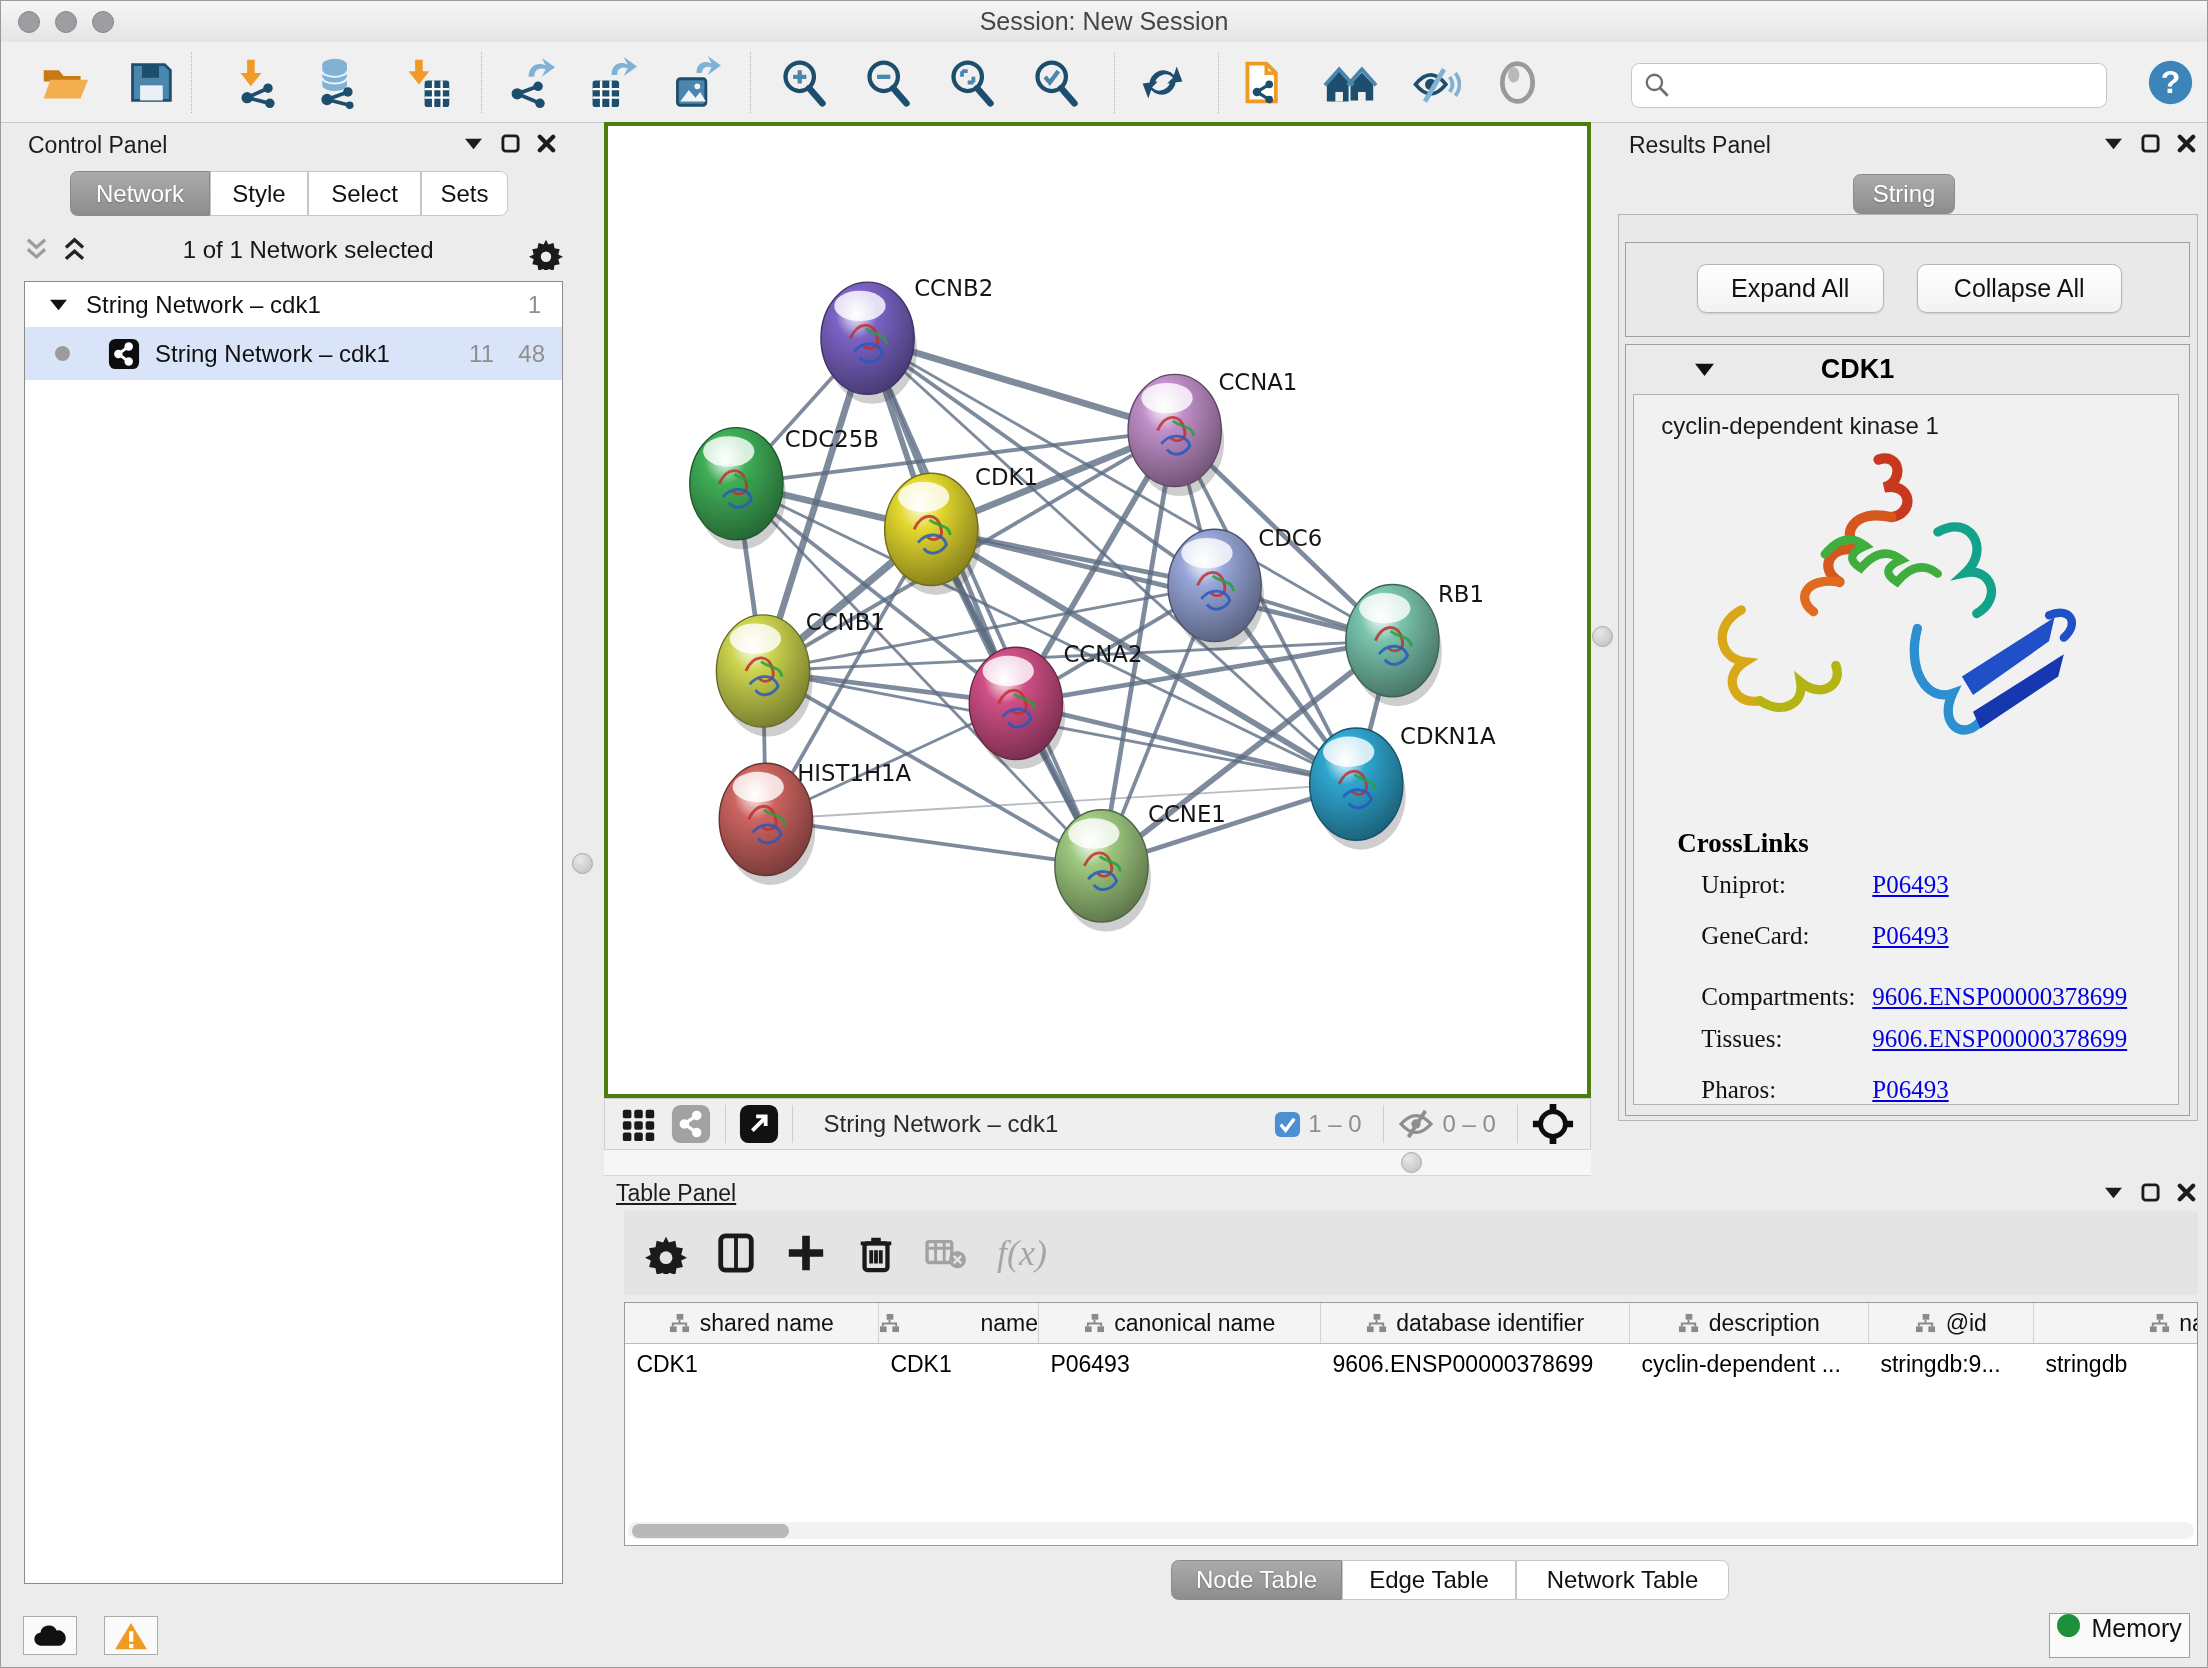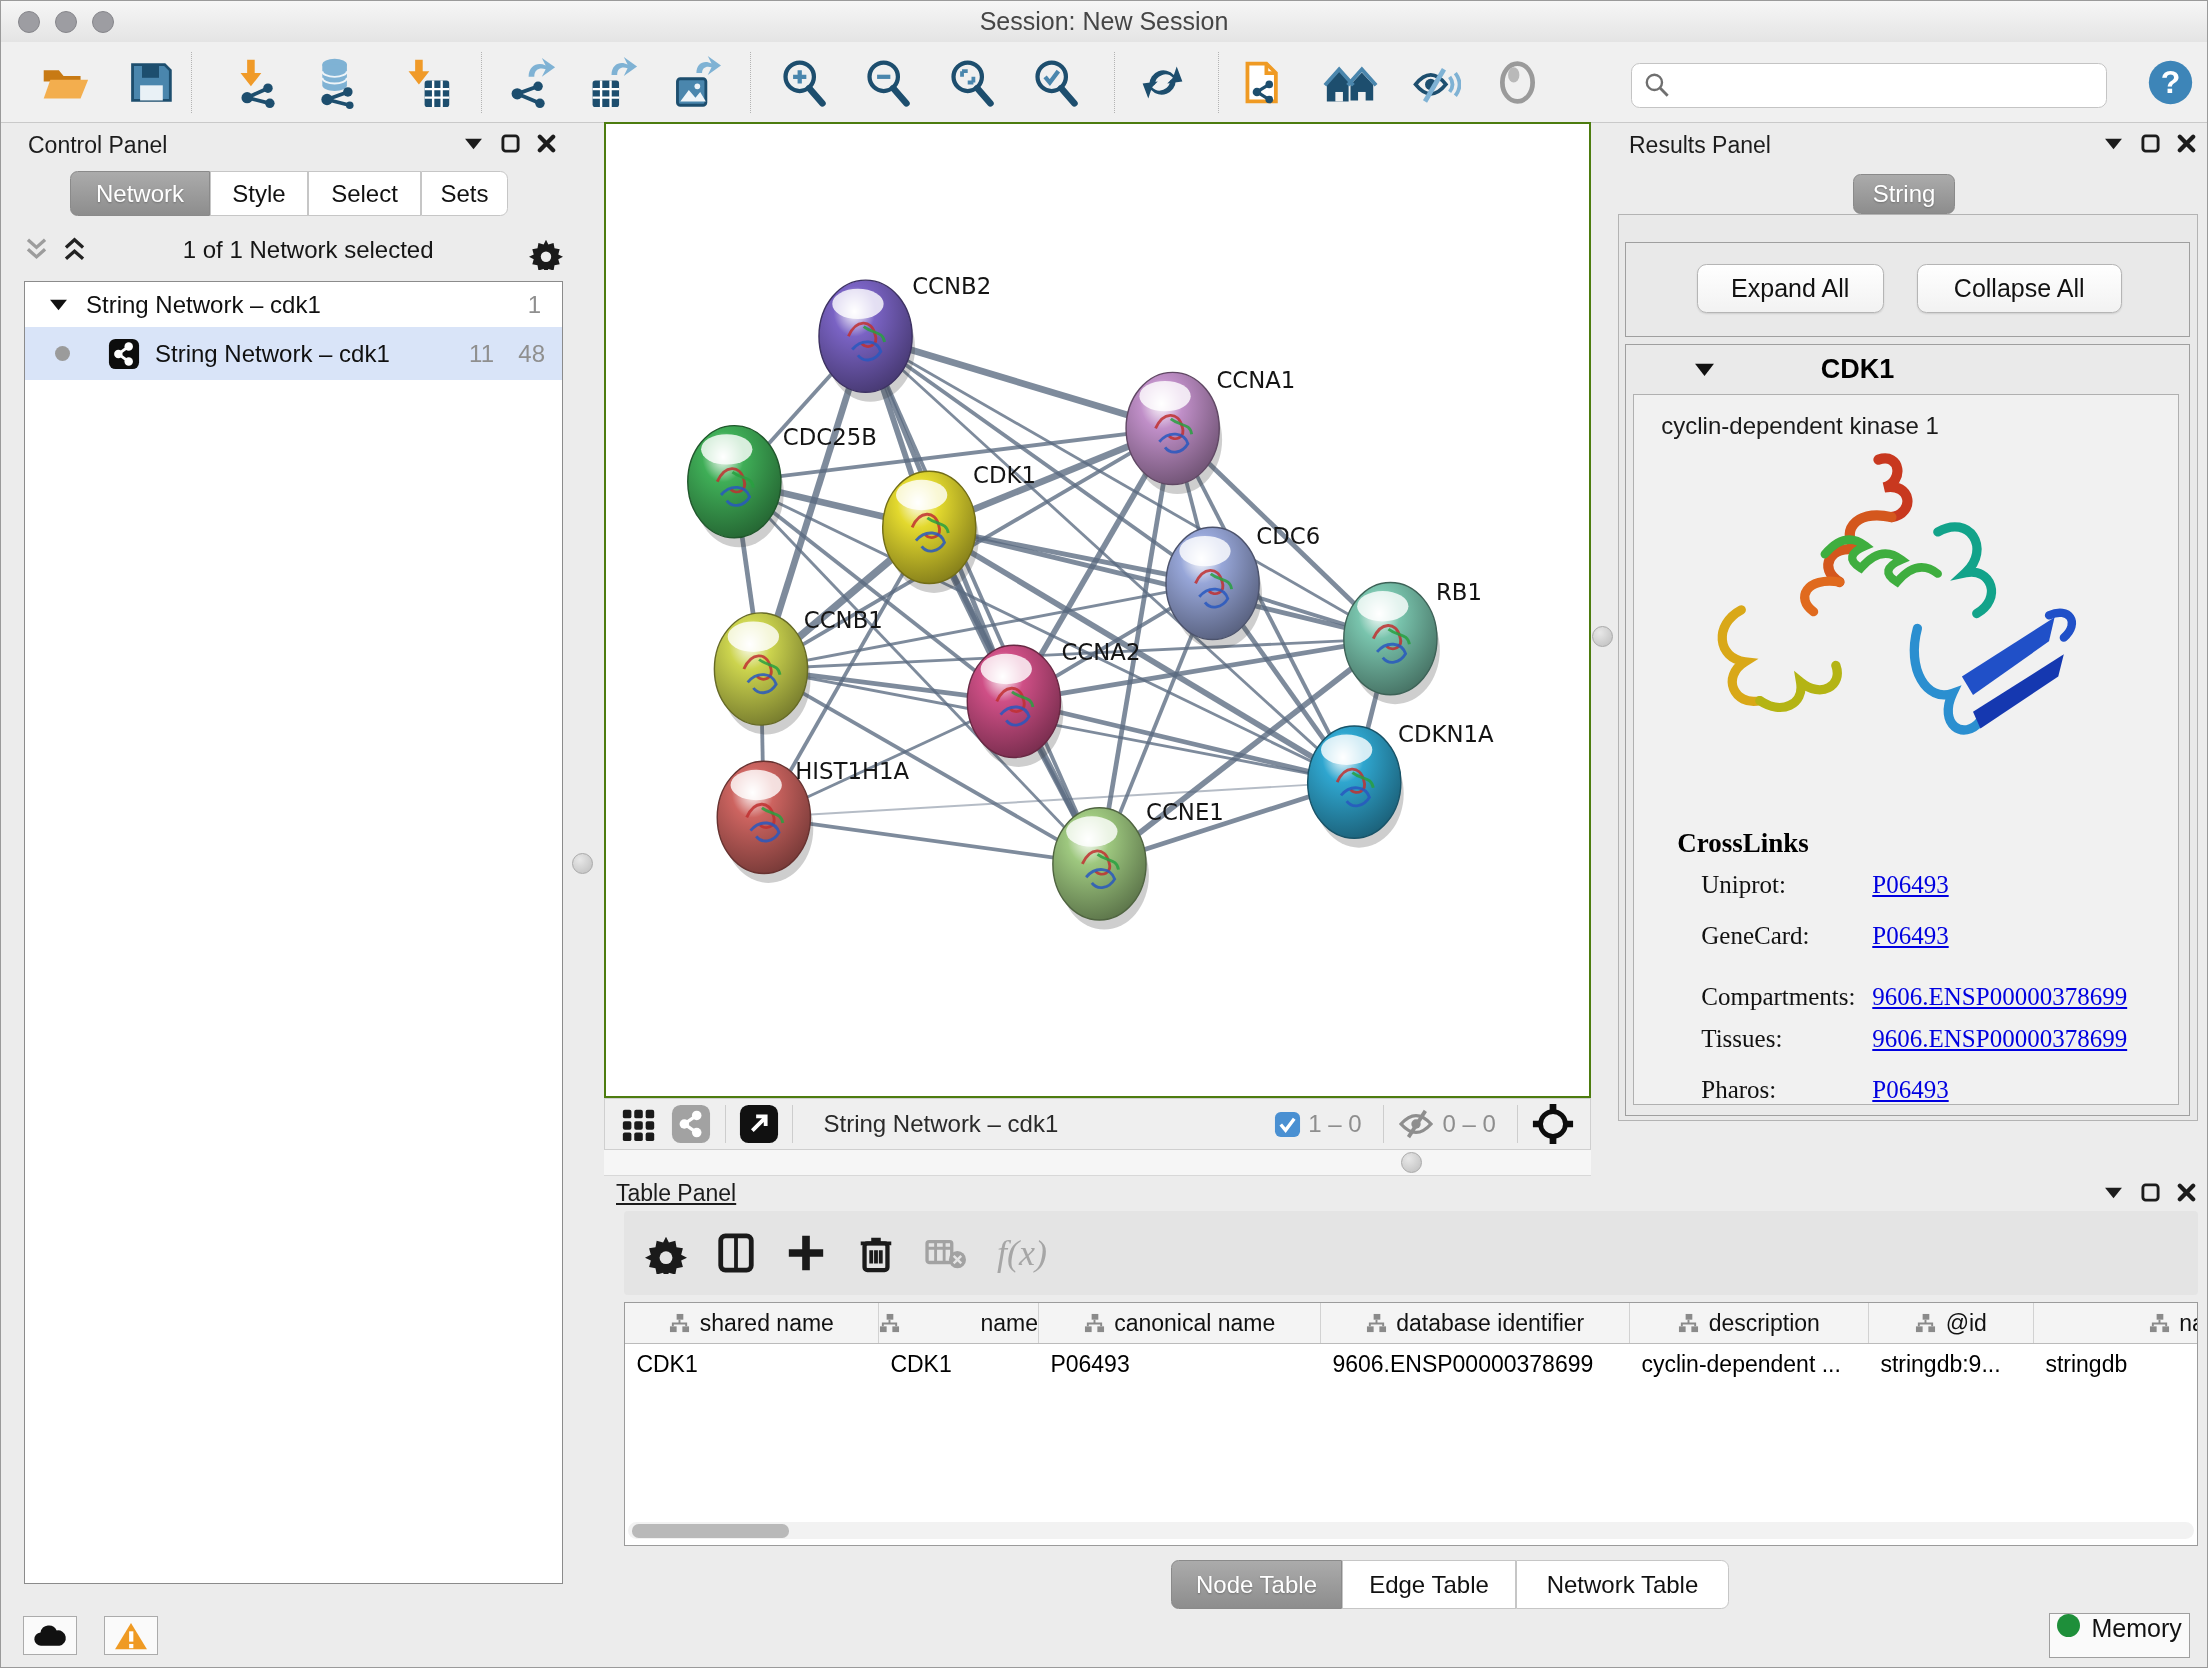--- a/index.html
+++ b/index.html
@@ -33,21 +33,21 @@
   .cp-tabs{position:absolute;left:69px;top:170px;height:45px;display:flex;}
   .cp-subhdr{position:absolute;left:23px;top:235px;width:539px;height:42px;display:flex;align-items:flex-start;}
   .cp-subtitle{flex:1;text-align:center;font-size:24px;color:#161616;}
   .treebox{position:absolute;left:23px;top:280px;width:539px;height:1303px;background:#fff;
     border:1.9px solid #8b8b8b;box-sizing:border-box;}
   .tree-row{position:relative;height:45px;display:flex;align-items:center;font-size:24px;color:#101010;}
   .tree-row.sel{background:#d9e4f8;height:53px;}
   .tree-num{color:#8f8f8f;}
   
   .netcanvas{position:absolute;left:603px;top:121px;width:987px;height:976px;background:#fff;
-    border:2px solid #4d7c0f;box-sizing:border-box;}
+    border:4px solid #4d7c0f;box-sizing:border-box;}
   .netbar{position:absolute;left:603px;top:1097px;width:987px;height:52px;background:#efefef;
     border:1px solid #cfcfcf;display:flex;align-items:center;box-sizing:border-box;}
   .netbar .vsep{width:1px;height:38px;background:#cdcdcd;margin:0 13.3px;}
   .net-title{font-size:24px;color:#2a2a2a;margin-left:17px;}
   .count-txt{font-size:24px;color:#8e8e8e;margin:0 7.6px;}
   .netstrip{position:absolute;left:603px;top:1149px;width:987px;height:25px;background:#f6f6f6;
     border-bottom:1px solid #d8d8d8;}
   .grip{position:absolute;width:21px;height:21px;border-radius:50%;
     background:radial-gradient(circle at 35% 30%,#e8e8e8,#bdbdbd);border:1px solid #a9a9a9;box-sizing:border-box;}
   
@@ -75,21 +75,21 @@
   .tablebox{position:absolute;left:623px;top:1301px;width:1574px;height:244px;background:#fff;
     border:1px solid #9b9b9b;box-sizing:border-box;overflow:hidden;}
   .thead{display:flex;height:40px;background:#f4f4f4;border-bottom:1px solid #bbb;}
   .th{display:flex;align-items:center;justify-content:center;gap:9.5px;font-size:23px;color:#111;
     border-right:1px solid #d2d2d2;box-sizing:border-box;overflow:hidden;white-space:nowrap;flex:none;}
   .trow{display:flex;height:40px;}
   .td{font-size:23px;color:#000;padding-left:11.4px;display:flex;align-items:center;box-sizing:border-box;
     overflow:hidden;white-space:nowrap;flex:none;}
   .hscroll{position:absolute;left:2.9px;bottom:5.7px;width:1566px;height:17px;background:#f2f2f2;border-radius:8.6px;}
   .hthumb{position:absolute;left:3.8px;top:1.9px;width:157px;height:13.3px;background:#b9b9b9;border-radius:6.7px;}
-  .tp-tabs{position:absolute;left:1126px;top:1559px;height:49px;display:flex;padding-left:44px;}
+  .tp-tabs{position:absolute;left:1126px;top:1559px;height:40px;display:flex;padding-left:44px;}
   
   .sb-btn{position:absolute;top:1615px;width:54px;height:39px;background:#fafafa;border:1.9px solid #ababab;
     display:flex;align-items:center;justify-content:center;box-sizing:border-box;}
   .mem-btn{position:absolute;left:2048px;top:1612px;width:141px;height:45px;background:#fafafa;
     border:1px solid #9f9f9f;display:flex;justify-content:center;gap:11.4px;box-sizing:border-box;}
   .mem-dot{width:23px;height:23px;border-radius:50%;background:#1e8f3a;}
   .mem-label{font-size:25px;color:#111;}
   .nodelabel{font-family:"DejaVu Sans",sans-serif;font-size:24px;fill:#141414;}
 </style>
 </head>

